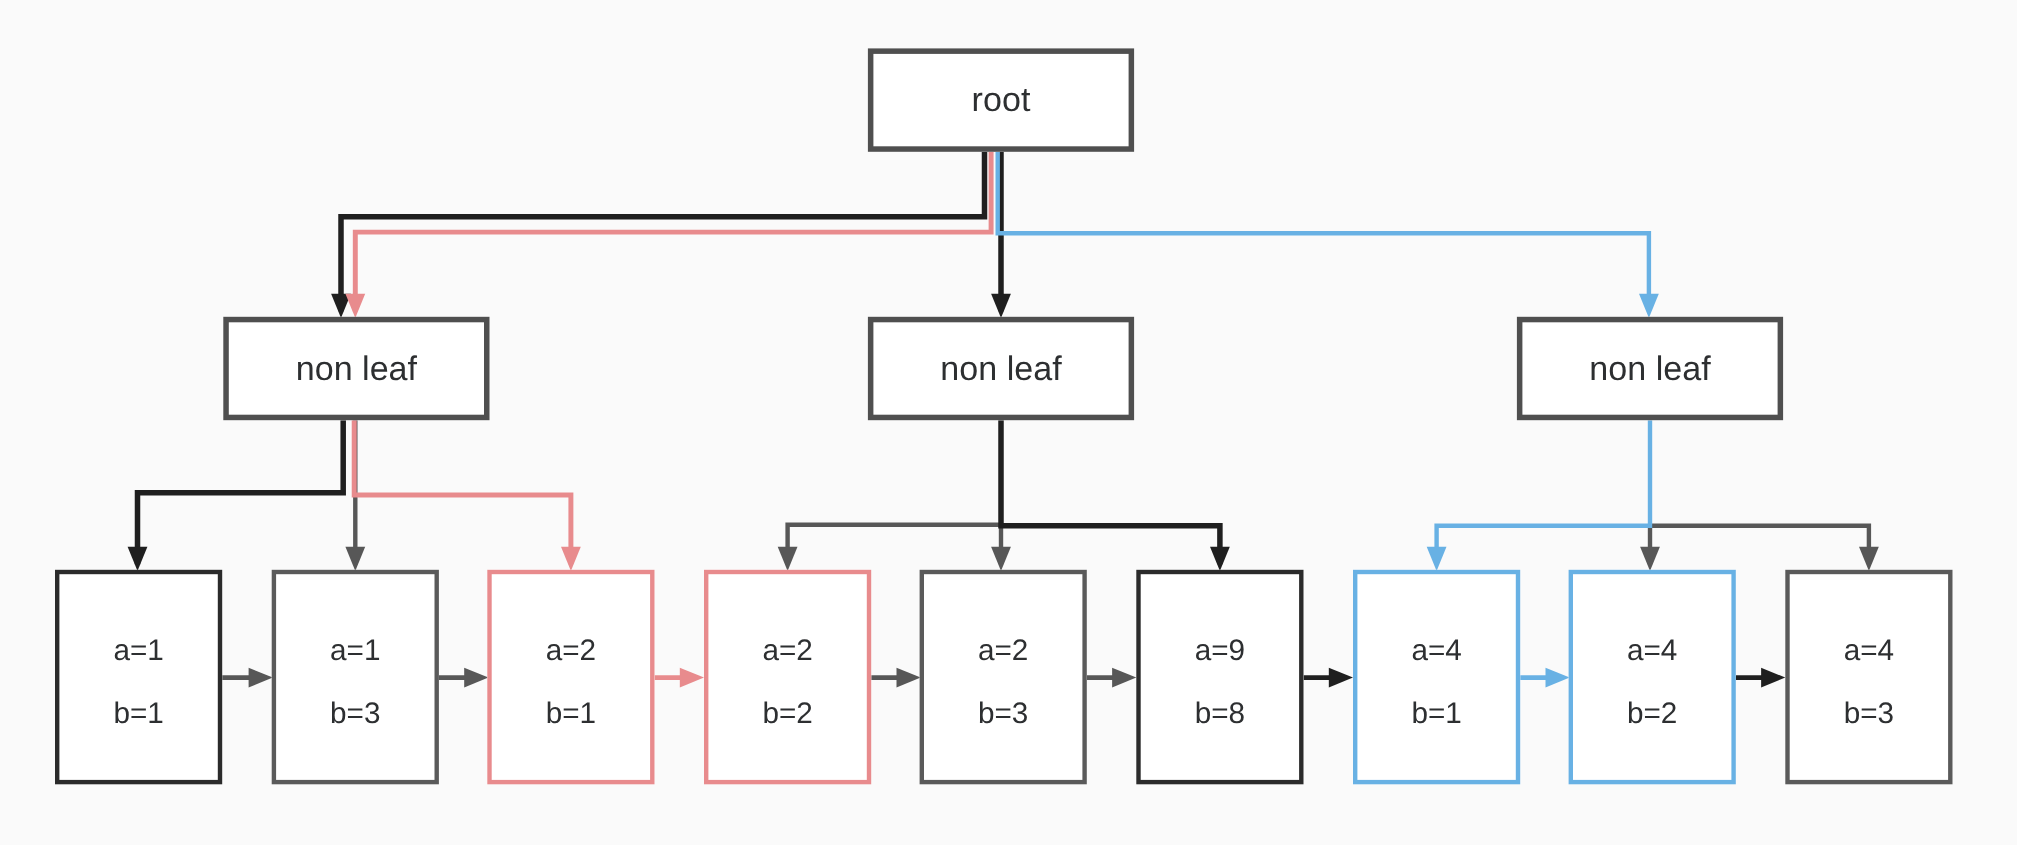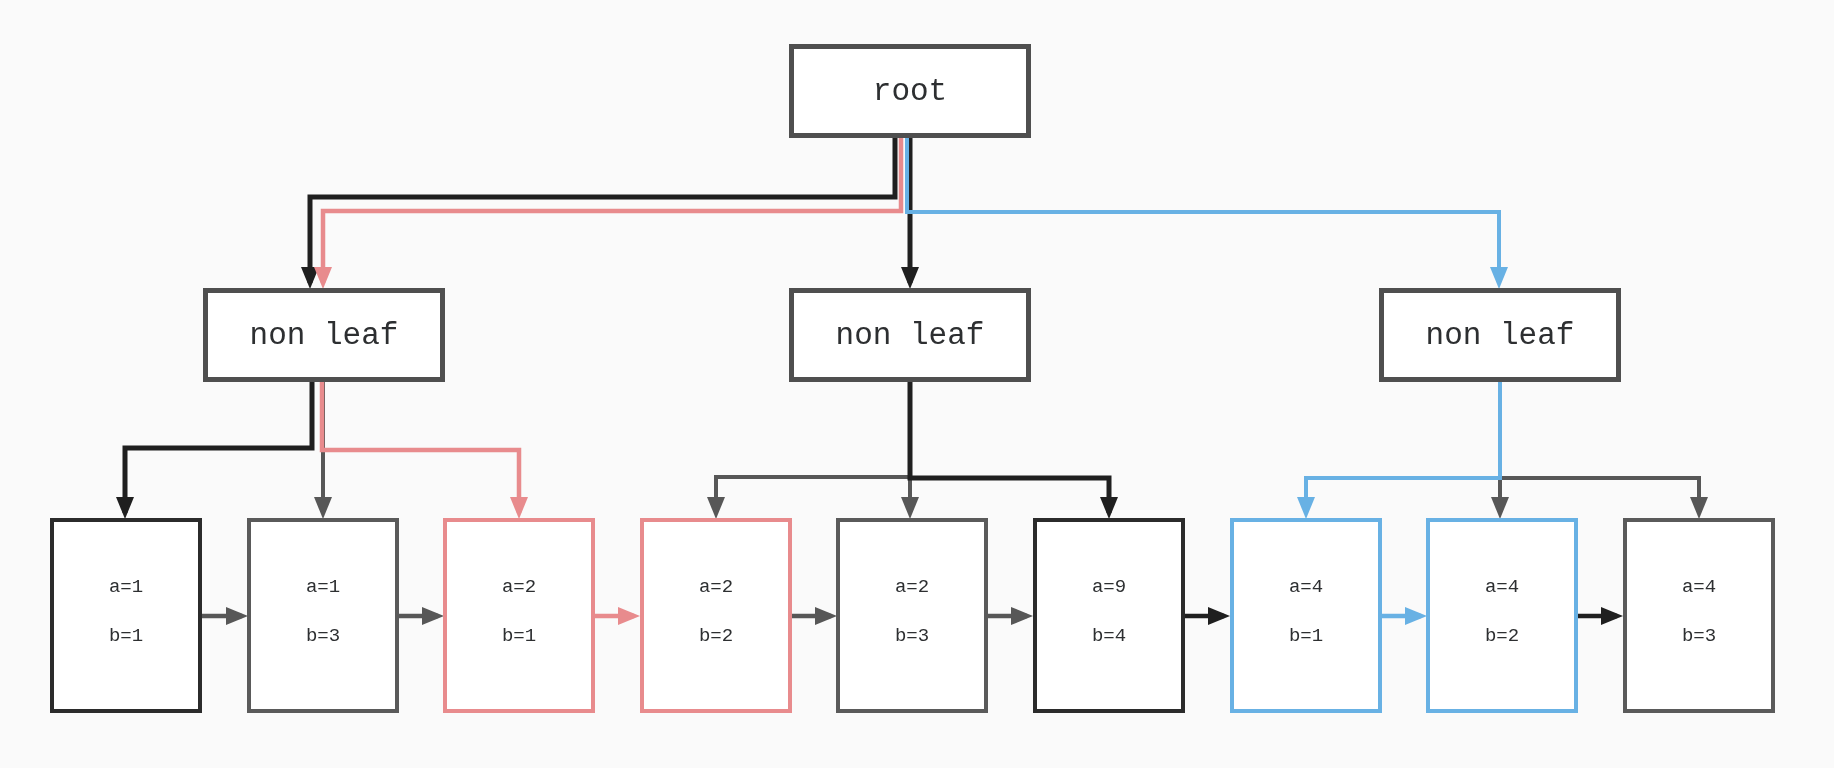--- a/index.html
+++ b/index.html
@@ -3,27 +3,27 @@
 <meta charset="utf-8">
 <style>
   html,body{margin:0;padding:0;background:#fafafa;}
   #stage{
     position:relative;width:1834px;height:768px;background:#fafafa;overflow:hidden;
     font-family:"Liberation Sans", sans-serif;color:#2d2f31;
   }
   #edges{position:absolute;left:0;top:0;width:1834px;height:768px;}
   .node{
     position:absolute;box-sizing:border-box;background:#ffffff;
-    display:flex;align-items:center;justify-content:center;font-family:Liberation Mono, monospace;
+    display:flex;align-items:center;justify-content:center;
   }
   .upper{width:242px;height:94px;border:5px solid #4f4f4f;font-size:31px;}
   .leaf{
     width:152px;height:195px;top:518px;border:4px solid #5a5a5a;
     flex-direction:column;justify-content:flex-start;align-items:center;
-    padding-top:56px;gap:30px;font-size:19px;line-height:1;
+    padding-top:56px;gap:30px;font-size:27px;line-height:1;
   }
   .leaf.v-black{border-color:#2b2b2b;}
   .leaf.v-gray{border-color:#5a5a5a;}
   .leaf.v-red{border-color:#e88b8d;}
   .leaf.v-blue{border-color:#68b1e4;}
 </style>
 </head>
 <body>
 
 <div id="stage">
@@ -99,21 +99,21 @@
   <div class="node leaf v-red" style="left:640px">
     <span>a=2</span>
     <span>b=2</span>
   </div>
   <div class="node leaf v-gray" style="left:836px">
     <span>a=2</span>
     <span>b=3</span>
   </div>
   <div class="node leaf v-black" style="left:1033px">
     <span>a=9</span>
-    <span>b=4</span>
+    <span>b=8</span>
   </div>
   <div class="node leaf v-blue" style="left:1230px">
     <span>a=4</span>
     <span>b=1</span>
   </div>
   <div class="node leaf v-blue" style="left:1426px">
     <span>a=4</span>
     <span>b=2</span>
   </div>
   <div class="node leaf v-gray" style="left:1623px">

